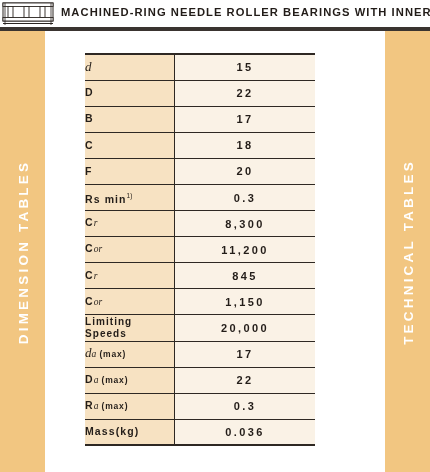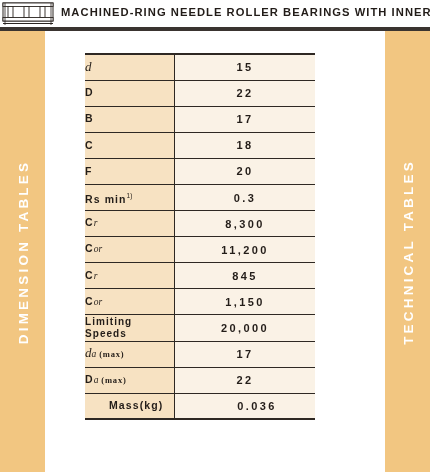--- a/index.html
+++ b/index.html
@@ -101,21 +101,21 @@
   td.val-cell {
     width: 140px;
     background: #faf2e6;
     text-align: center;
     font-size: 11px;
     font-weight: bold;
     letter-spacing: 2.4px;
     color: #231d19;
   }
   #spec-table tr:first-child td { border-top: 2.6px solid #2e2823; }
-  #spec-table tr:last-child td { border-bottom: 2.6px solid #2e2823; padding-left: 24px; }
+  #spec-table tr:last-child td { border-bottom: 2.6px solid #2e2823; }
 
   .sym-main { font-style: normal; }
   .sym-italic {
     font-family: "Liberation Serif", serif;
     font-style: italic;
     font-weight: normal;
     font-size: 13px;
     letter-spacing: 0;
   }
   .sym-sub {
@@ -127,21 +127,20 @@
   }
   .sym-sup {
     font-size: 6.5px;
     vertical-align: super;
     letter-spacing: 0;
     font-weight: normal;
   }
   .sym-paren {
     font-size: 8.5px;
     letter-spacing: 0.8px;
-    font-family: Liberation Serif, serif;
   }
   .sym-two-line { font-size: 10px; line-height: 11.8px; letter-spacing: 1.05px; }
 </style>
 </head>
 <body>
 
 <div id="page-header">
 
   <svg id="bearing-thumb" viewBox="0 0 52 25" xmlns="http://www.w3.org/2000/svg">
     <rect x="1" y="2" width="50" height="18" fill="#ffffff" stroke="#2b2521" stroke-width="1"></rect>
@@ -215,17 +214,21 @@
       </tr>
       <tr>
         <td class="sym-cell"><span class="sym-italic">d</span><span class="sym-sub">a</span><span class="sym-paren"> (max)</span></td>
         <td class="val-cell">17</td>
       </tr>
       <tr>
         <td class="sym-cell"><span class="sym-main">D</span><span class="sym-sub">a</span><span class="sym-paren"> (max)</span></td>
         <td class="val-cell">22</td>
       </tr>
       <tr>
+        <td class="sym-cell"><span class="sym-main">R</span><span class="sym-sub">a</span><span class="sym-paren"> (max)</span></td>
+        <td class="val-cell">0.3</td>
+      </tr>
+      <tr>
         <td class="sym-cell"><span class="sym-main">Mass(kg)</span></td>
         <td class="val-cell">0.036</td>
       </tr>
     </tbody>
 </table>
 
 </body></html>

